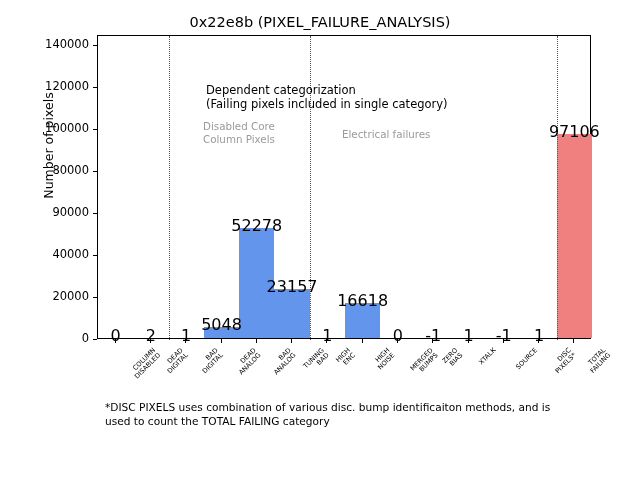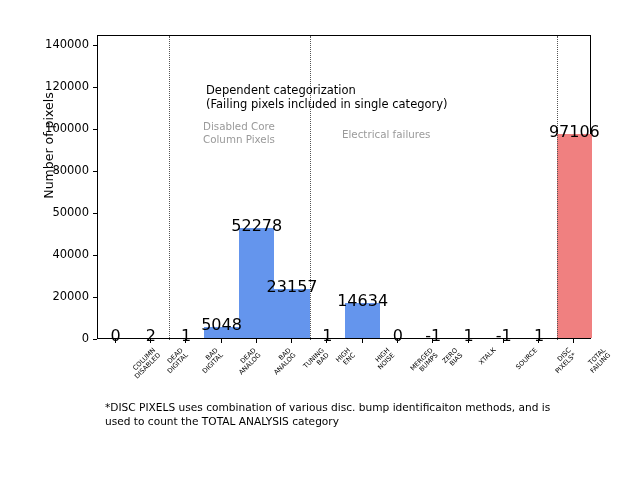--- a/index.html
+++ b/index.html
@@ -134,31 +134,32 @@
     color:#000;
     line-height:1.33;
     white-space:pre-line;
   }
 </style>
 </head>
 <body>
 
 <div id="figure">
 
+  <div id="chart-title">0x22e8b (PIXEL_FAILURE_ANALYSIS)</div>
 
   <div id="ylabel">Number of pixels</div>
 
   <div id="yaxis-ticks">
       <div class="ytick-label" style="top: 331px;">0</div>
       <div class="ytick-mark" style="top: 339px;"></div>
       <div class="ytick-label" style="top: 289.069px;">20000</div>
       <div class="ytick-mark" style="top: 297.069px;"></div>
       <div class="ytick-label" style="top: 247.138px;">40000</div>
       <div class="ytick-mark" style="top: 255.138px;"></div>
-      <div class="ytick-label" style="top: 205.207px;">50000</div>
+      <div class="ytick-label" style="top: 205.207px;">90000</div>
       <div class="ytick-mark" style="top: 213.207px;"></div>
       <div class="ytick-label" style="top: 163.276px;">80000</div>
       <div class="ytick-mark" style="top: 171.276px;"></div>
       <div class="ytick-label" style="top: 121.345px;">100000</div>
       <div class="ytick-mark" style="top: 129.345px;"></div>
       <div class="ytick-label" style="top: 79.4138px;">120000</div>
       <div class="ytick-mark" style="top: 87.4138px;"></div>
       <div class="ytick-label" style="top: 37.4828px;">140000</div>
       <div class="ytick-mark" style="top: 45.4828px;"></div>
     </div>
@@ -178,21 +179,21 @@
           <div class="divider" style="left: 458.714px; top: 0px; height: 304px;"></div>
         </div>
       <div id="values-layer">
           <div class="bar-value" style="left: -12.3571px; width: 60px; top: 290px;">0</div>
           <div class="bar-value" style="left: 22.9286px; width: 60px; top: 289.996px;">2</div>
           <div class="bar-value" style="left: 58.2143px; width: 60px; top: 289.998px;">1</div>
           <div class="bar-value" style="left: 93.5px; width: 60px; top: 279.417px;">5048</div>
           <div class="bar-value" style="left: 128.786px; width: 60px; top: 180.396px;">52278</div>
           <div class="bar-value" style="left: 164.071px; width: 60px; top: 241.45px;">23157</div>
           <div class="bar-value" style="left: 199.357px; width: 60px; top: 289.998px;">1</div>
-          <div class="bar-value" style="left: 234.643px; width: 60px; top: 255.16px;">14634</div>
+          <div class="bar-value" style="left: 234.643px; width: 60px; top: 255.16px;">16618</div>
           <div class="bar-value" style="left: 269.929px; width: 60px; top: 290px;">0</div>
           <div class="bar-value" style="left: 305.214px; width: 60px; top: 290px;">-1</div>
           <div class="bar-value" style="left: 340.5px; width: 60px; top: 289.998px;">1</div>
           <div class="bar-value" style="left: 375.786px; width: 60px; top: 290px;">-1</div>
           <div class="bar-value" style="left: 411.071px; width: 60px; top: 289.998px;">1</div>
           <div class="bar-value" style="left: 446.357px; width: 60px; top: 86.4122px;">97106</div>
         </div>
     </div>
 
     <div class="annot" id="annot-disabled" style="color: rgb(154, 154, 154);">Disabled Core
@@ -266,15 +267,15 @@
         <div>DISC</div>
         <div>PIXELS*</div>
       </div>
       <div class="xtick-mark" style="left: 573.357px;"></div>
       <div class="xtick-label" style="left: 577.357px;">
         <div>TOTAL</div>
         <div>FAILING</div>
       </div>
     </div>
 
-  <div id="footnote">*DISC PIXELS uses combination of various disc. bump identificaiton methods, and is used to count the TOTAL ANALYSIS category</div>
+  <div id="footnote">*DISC PIXELS uses combination of various disc. bump identificaiton methods, and is used to count the TOTAL FAILING category</div>
 
 </div>
 
 </body></html>

